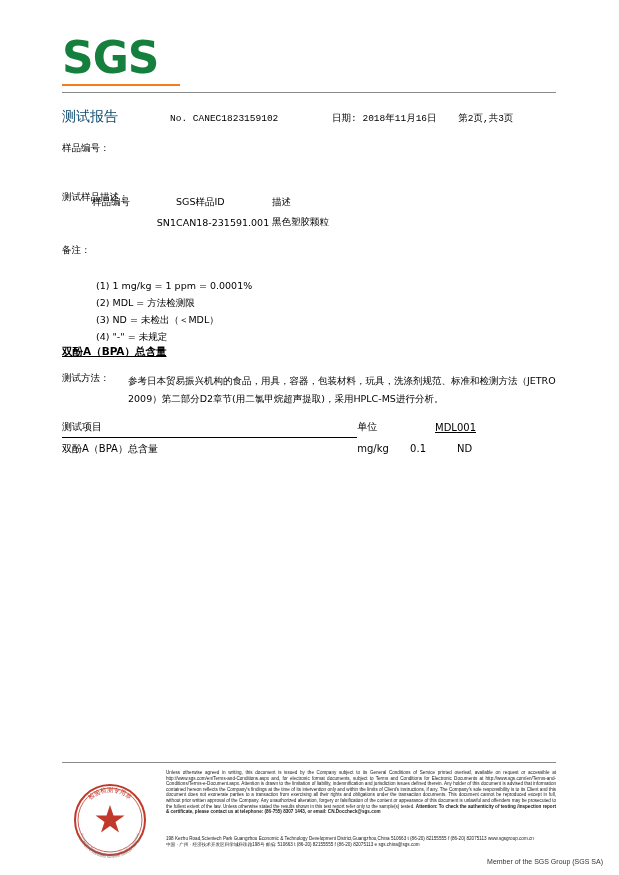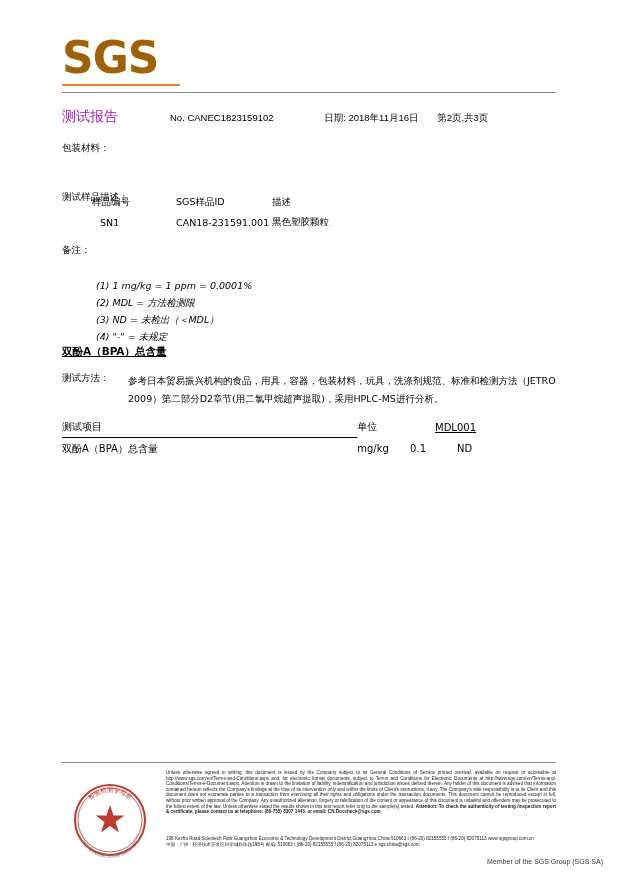--- a/index.html
+++ b/index.html
@@ -22,21 +22,21 @@
     position: absolute;
     left: 62px;
     top: 36px;
     width: 120px;
   }
   .logo-text {
     font-family: "DejaVu Sans", sans-serif;
     font-weight: bold;
     font-size: 44px;
     letter-spacing: -1px;
-    color: #a16207;
+    color: #15803d;
     line-height: 44px;
   }
   .logo-rule {
     margin-top: 4px;
     border-bottom: 2px solid #f47b20;
     width: 118px;
   }
   .header-rule {
     position: absolute;
     left: 62px;
@@ -49,29 +49,30 @@
   .title-row {
     position: absolute;
     left: 62px;
     top: 108px;
     width: 496px;
     display: flex;
     align-items: baseline;
   }
   .doc-title {
     font-size: 14px;
-    color: #a21caf;
+    color: #0c4a6e;
     font-family: Liberation Mono, monospace;
     white-space: nowrap;
   }
   .title-meta {
     margin-left: 52px;
     font-size: 9.5px;
     color: #000;
     white-space: nowrap;
+    font-family: Liberation Mono, monospace;
   }
   .title-meta span.gap-l { margin-left: 48px; }
   .title-meta span.gap-m { margin-left: 16px; }
 
   
   .txt {
     position: absolute;
     font-size: 9.5px;
     color: #000;
     line-height: 15px;
@@ -92,36 +93,35 @@
     text-align: left;
     padding: 0 0 7px 0;
   }
   .sample-table td {
     text-align: left;
     padding: 0;
   }
   .col-a { width: 84px; font-family: Liberation Mono, monospace; }
   .col-b { width: 96px; }
   .col-c { width: 120px; }
-  .sample-table td.c-a { padding-left: 8px; }
+  .sample-table td.c-a { padding-left: 8px; text-align: right; }
 
   
   .notes {
     position: absolute;
     left: 62px;
     top: 244px;
     font-size: 9.5px;
     font-family: "DejaVu Sans", sans-serif;
   }
   .notes .label { margin-bottom: 20px; }
   .notes ol {
     margin: 0;
     padding: 0 0 0 34px;
     list-style: none;
-    font-style: italic;
   }
   .notes li { line-height: 17px; }
 
   
   .section-head {
     position: absolute;
     left: 62px;
     top: 345px;
     font-size: 10.5px;
     font-family: "DejaVu Sans", sans-serif;
@@ -232,21 +232,21 @@
 
   <div class="title-row">
     <div class="doc-title">测试报告</div>
     <div class="title-meta">
       <span>No. CANEC1823159102</span>
       <span class="gap-l">日期: 2018年11月16日</span>
       <span class="gap-m">第2页,共3页</span>
     </div>
   </div>
 
-  <div class="txt" style="left:62px; top:140px;">包装材料：</div>
+  <div class="txt" style="left:62px; top:140px;">样品编号：</div>
 
   <div class="txt" style="left:62px; top:177px;margin-top:12px;">测试样品描述：</div>
 
   <table class="sample-table">
     <thead>
       <tr>
         <th class="col-a">样品编号</th>
         <th class="col-b">SGS样品ID</th>
         <th class="col-c">描述</th>
       </tr>

